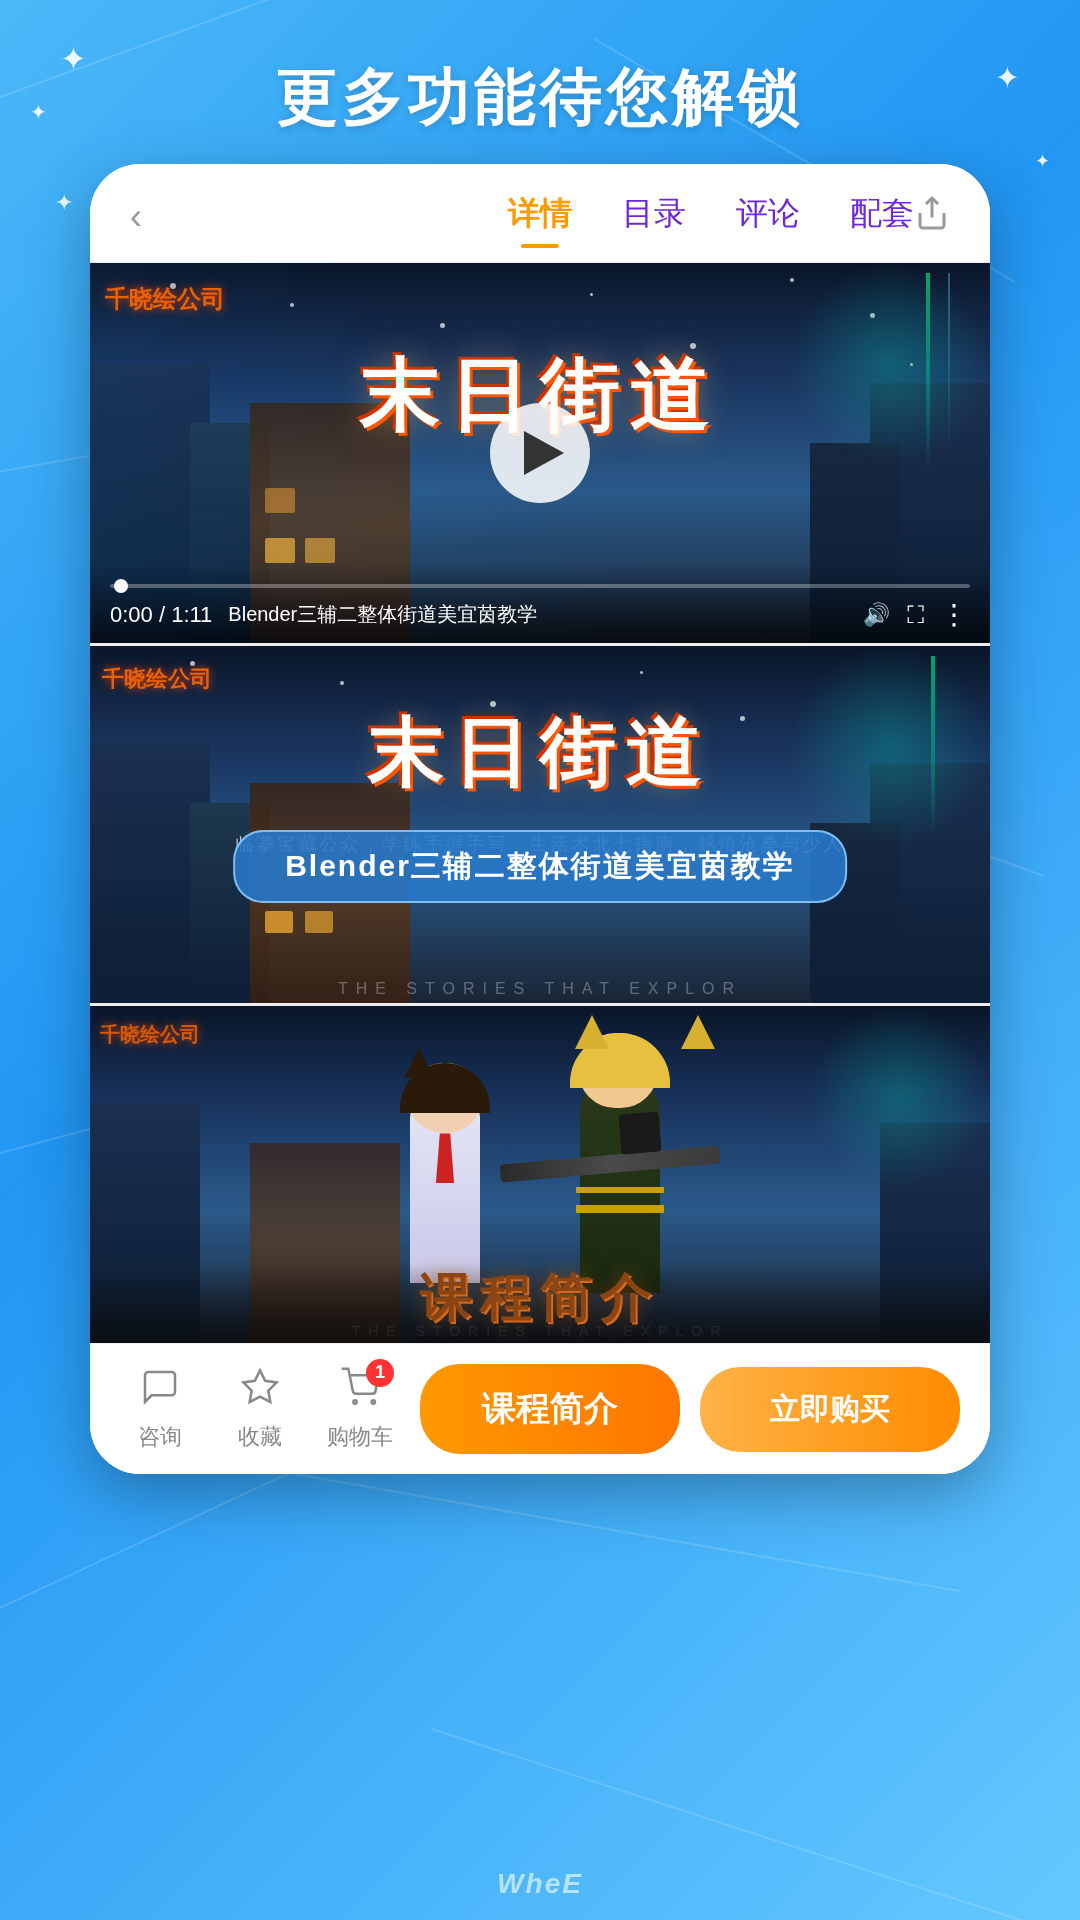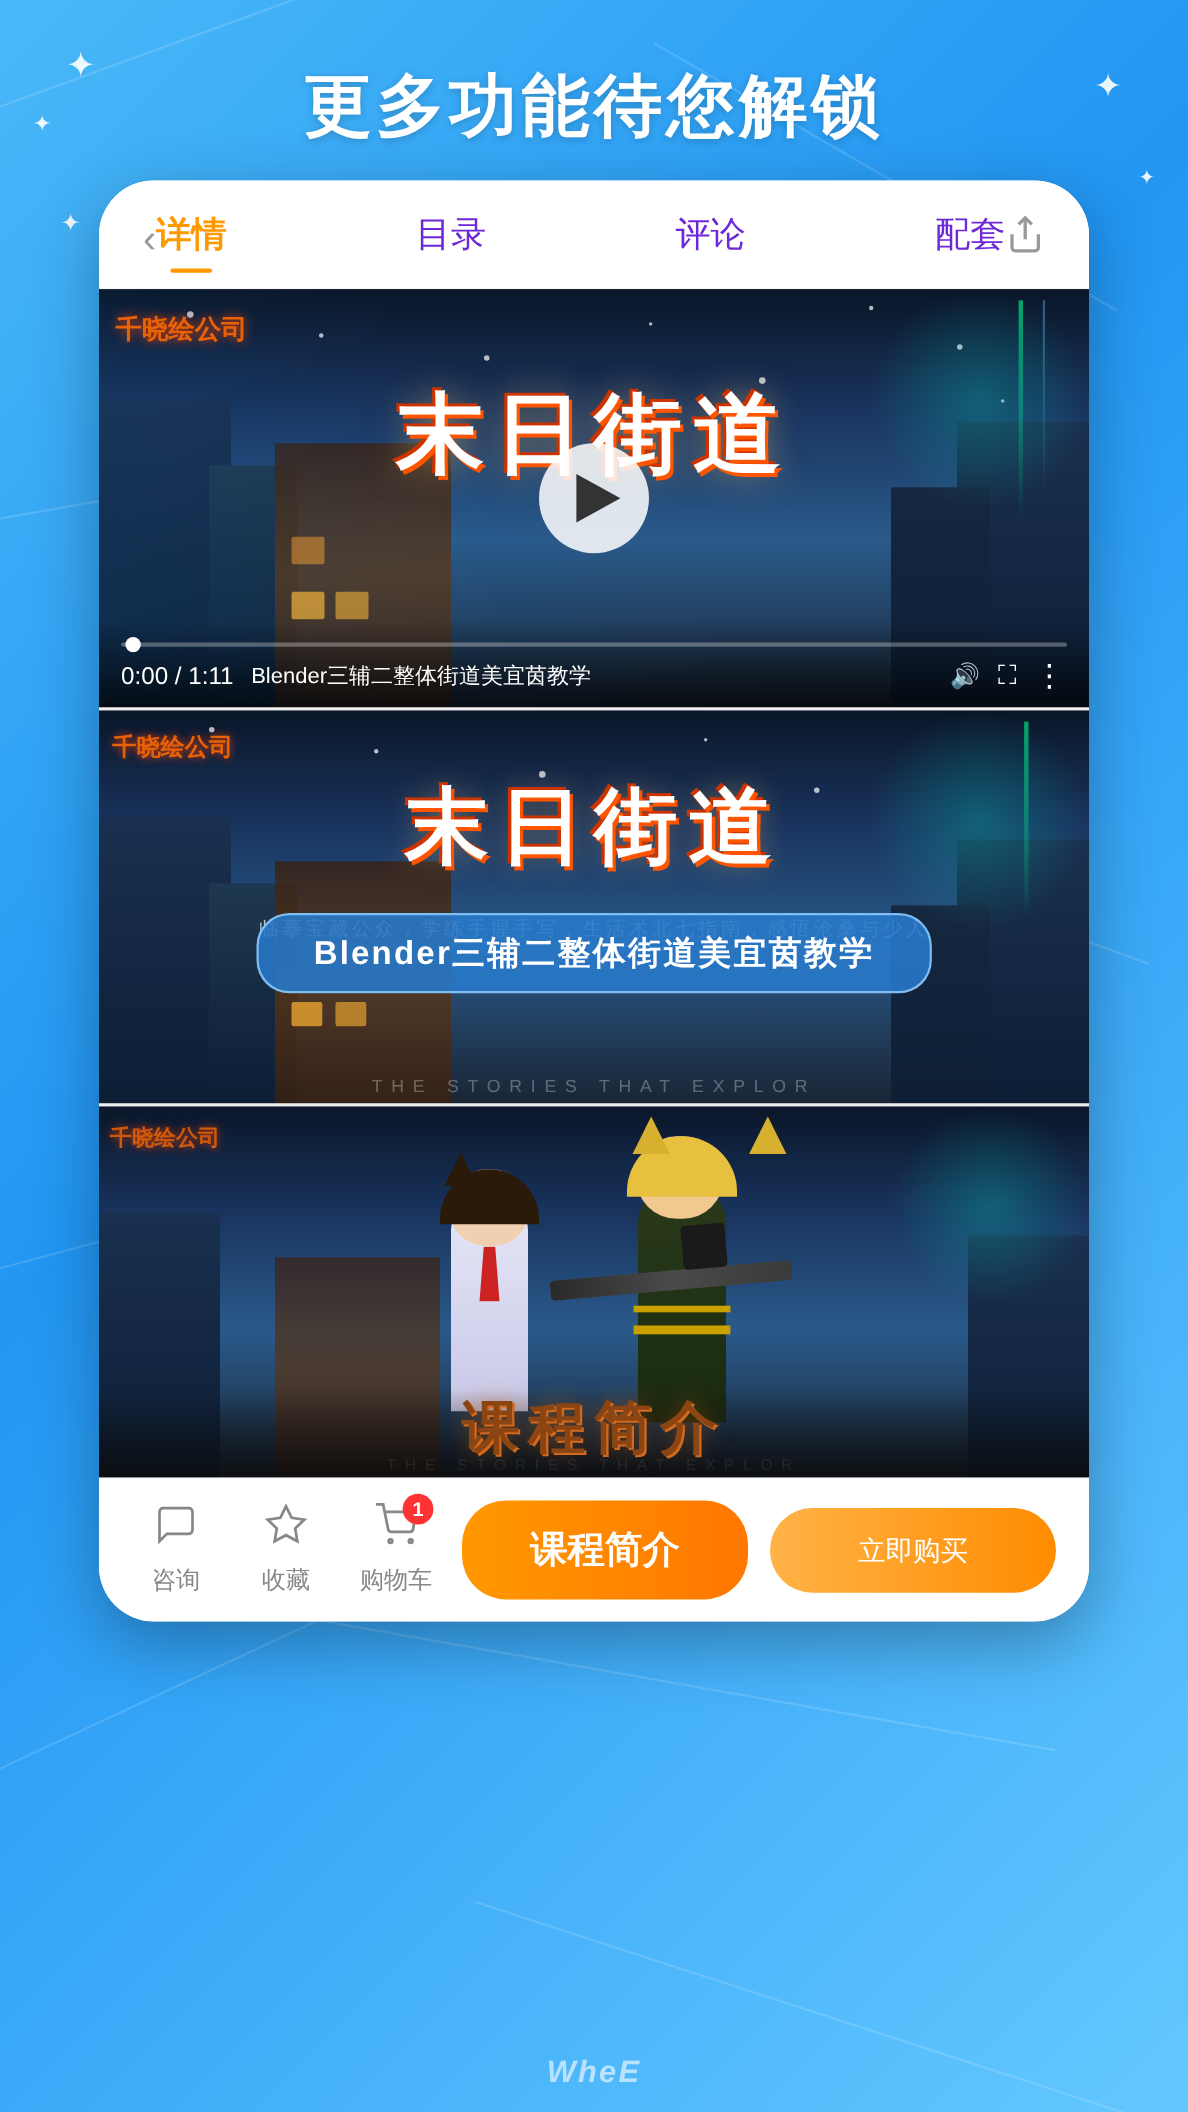--- a/index.html
+++ b/index.html
@@ -85,21 +85,21 @@
     }
     .nav-back {
       font-size: 36px;
       color: #999;
       cursor: pointer;
       flex-shrink: 0;
     }
     .nav-tabs {
       display: flex;
       flex: 1;
-      justify-content: space-between;
+      justify-content: flex-end;
       gap: 50px;
       align-items: center;
     }
     .nav-tab {
       font-size: 32px;
       color: #6d28d9;
       cursor: pointer;
       padding-bottom: 6px;
       position: relative;
     }
@@ -321,22 +321,22 @@
       border: none;
       border-radius: 40px;
       padding: 22px 20px;
       cursor: pointer;
       text-align: center;
     }
     .btn-buy-now {
       flex: 1;
       background: linear-gradient(90deg, #ffb347, #ff8c00);
       color: white;
-      font-size: 25px;
-      font-weight: normal;
+      font-size: 30px;
+      font-weight: bold;
       border: none;
       border-radius: 40px;
       padding: 22px 20px;
       cursor: pointer;
       text-align: center;
     }
 
     
     .watermark {
       position: absolute;

